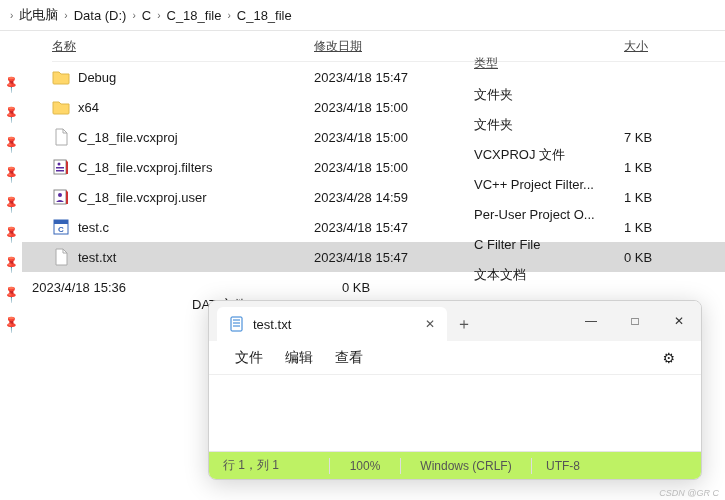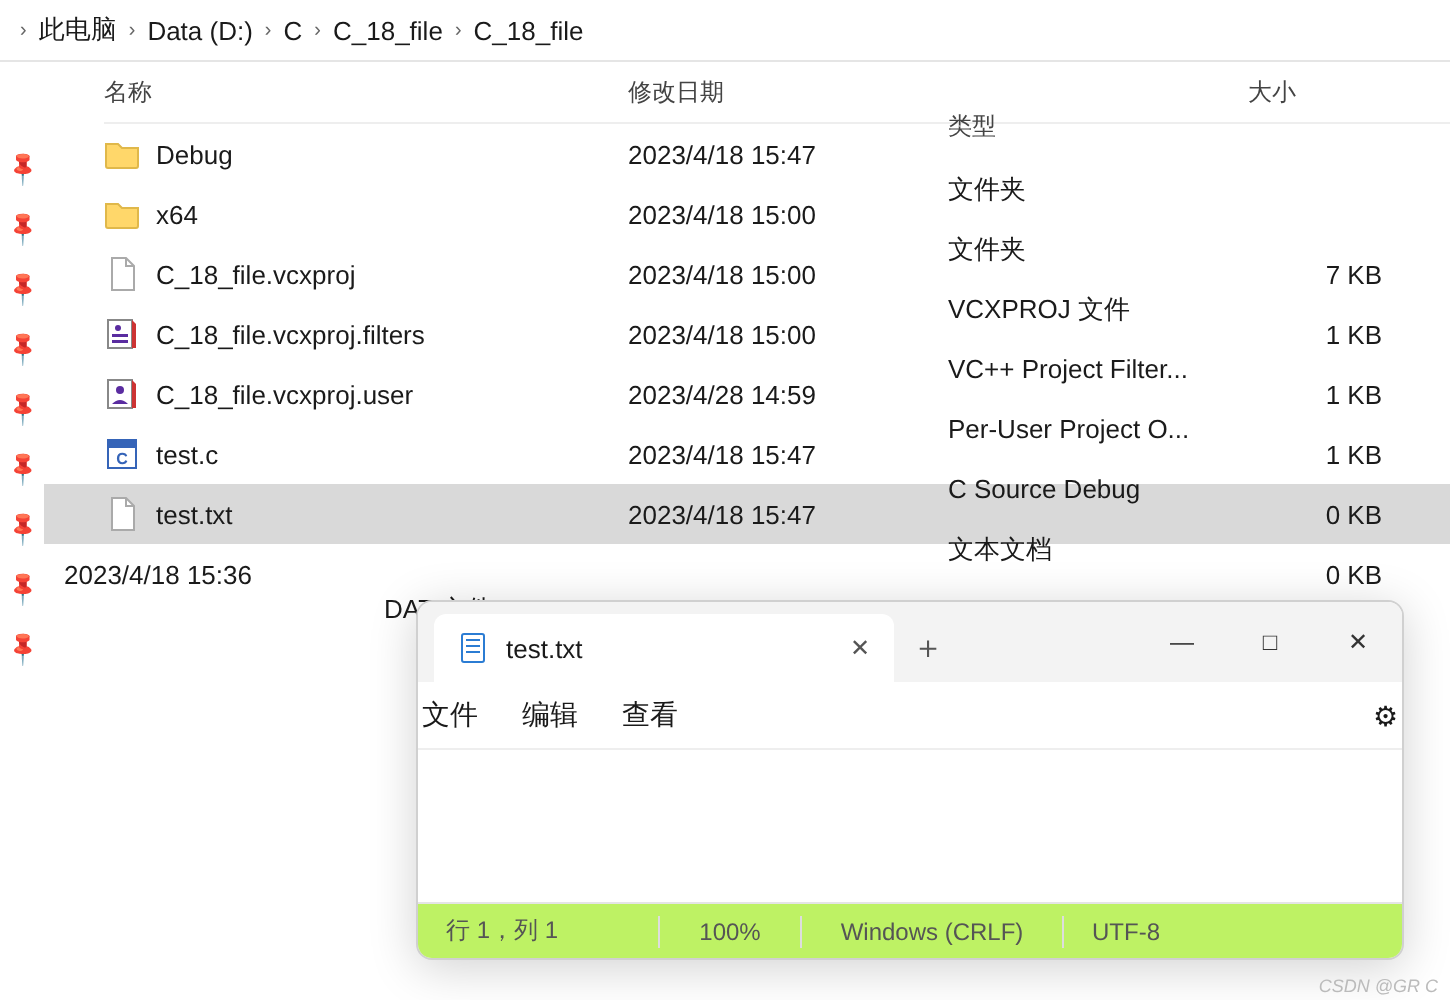--- a/index.html
+++ b/index.html
@@ -6,42 +6,42 @@
   html, body { width: 725px; height: 500px; overflow: hidden; font-family: "Segoe UI", "Microsoft YaHei", Tahoma, sans-serif; font-size: 12px; color: #1a1a1a; background: #fff; }
   .window { width: 100%; height: 100%; position: relative; }
   .breadcrumb { display: flex; align-items: center; gap: 6px; padding: 6px 10px; font-size: 13px; background: #fff; }
   .bc-sep { color: #666; font-size: 10px; }
   .divider { width: 100%; height: 1px; background: #e5e5e5; }
   .content { display: flex; height: calc(100% - 28px); }
   .pin-rail { width: 22px; padding-top: 46px; display: flex; flex-direction: column; align-items: center; gap: 16px; color: #6b6b6b; }
   .pin-rail .pin { font-size: 12px; transform: rotate(-45deg); }
   .files { flex: 1; position: relative; }
   .file-header, .file-row { display: flex; align-items: center; padding: 0 10px; }
-  .file-header { height: 30px; font-size: 12px; color: #444; }
+  .file-header { height: 30px; font-size: 12px; color: #444; text-decoration: underline; }
   .file-header .col { display: flex; align-items: center; gap: 4px; }
   .file-row { height: 30px; font-size: 13px; }
   .file-row.selected { background: #d9d9d9; }
   .col-name { flex: 0 0 282px; display: flex; align-items: center; gap: 8px; padding-left: 20px; }
   .col-date { flex: 0 0 160px; }
   .col-type { flex: 0 0 150px; white-space: nowrap; overflow: hidden; text-overflow: ellipsis; padding-right: 10px; margin-top: 35px; }
-  .col-size { flex: 1; text-align: right; padding-right: 24px; }
+  .col-size { flex: 1; padding-right: 24px; }
   .icon { width: 18px; height: 18px; display: inline-flex; align-items: center; justify-content: center; flex-shrink: 0; }
   .icon svg { width: 18px; height: 18px; }
   .subdiv { height: 1px; background: #eee; margin-left: 30px; }
 
   
   .notepad { position: absolute; left: 208px; top: 300px; width: 494px; height: 180px; border: 1px solid #d0d0d0; border-radius: 8px; background: #fff; box-shadow: 0 4px 24px rgba(0,0,0,.18); display: flex; flex-direction: column; overflow: hidden; }
   .np-titlebar { height: 40px; display: flex; align-items: stretch; background: #f3f3f3; padding-left: 8px; }
   .np-tab { display: flex; align-items: center; gap: 8px; padding: 0 12px; background: #fff; border-top-left-radius: 6px; border-top-right-radius: 6px; margin-top: 6px; font-size: 13px; max-width:230px; flex:1;}
   .np-tab .tab-icon { width: 16px; height: 16px; display: inline-flex; align-items:center; justify-content:center;}
   .np-tab .tab-close { margin-left: auto; font-size: 12px; color: #555; }
   .np-addtab { width: 34px; display:flex; align-items:center; justify-content:center; font-size:16px; color:#555; margin-top:6px;}
   .np-winctrl { margin-left: auto; display: flex; }
   .np-winctrl div { width: 44px; display: flex; align-items: center; justify-content: center; font-size: 12px; color: #333; }
-  .np-menubar { height: 34px; display: flex; align-items: center; gap: 22px; padding: 0 2px; font-size: 14px; background: #fff; border-bottom:1px solid #eee;}
+  .np-menubar { height: 34px; display: flex; align-items: center; gap: 22px; padding: 0 26px; font-size: 14px; background: #fff; border-bottom:1px solid #eee;}
   .np-menubar .settings { margin-left: auto; font-size: 14px; }
   .np-body { flex: 1; background: #fff; }
   .np-status { height: 28px; display: flex; align-items: center; font-size: 12px; color: #555; border-top: 1px solid #e5e5e5; background:#bef264;}
   .np-status > div { padding: 0 14px; }
   .np-status .sep { width:1px; height:16px; background:#ddd; padding:0;}
   .np-status .cursor { flex: 0 0 120px; }
   .np-status .zoom { flex: 0 0 70px; text-align:center;}
   .np-status .eol { flex: 0 0 130px; text-align:center;}
   .np-status .enc { flex: 1; text-align:left;}
   .watermark { position:absolute; right:6px; bottom:2px; font-size:9px; color:#bbb;font-style:italic;}
@@ -173,21 +173,21 @@
               <span class="icon">
                 <svg viewBox="0 0 18 18">
                   <rect x="2" y="2" width="14" height="14" fill="#fff" stroke="#3564b8"></rect>
                   <rect x="2" y="2" width="14" height="4" fill="#3564b8"></rect>
                   <text x="9" y="14" font-size="8" text-anchor="middle" fill="#3564b8" font-weight="bold">C</text>
                 </svg>
               </span>
               <span>test.c</span>
             </div>
             <div class="col-date">2023/4/18 15:47</div>
-            <div class="col-type">C Source Debug</div>
+            <div class="col-type">C Filter File</div>
             <div class="col-size">1 KB</div>
           </div>
           <div class="file-row selected">
             <div class="col-name">
               <span class="icon">
                 <svg viewBox="0 0 18 18">
                   <path d="M4 1 h7 l4 4 v12 h-11 z" fill="#fff" stroke="#aaa"></path>
                   <path d="M11 1 v4 h4" fill="none" stroke="#aaa"></path>
                 </svg>
               </span>

